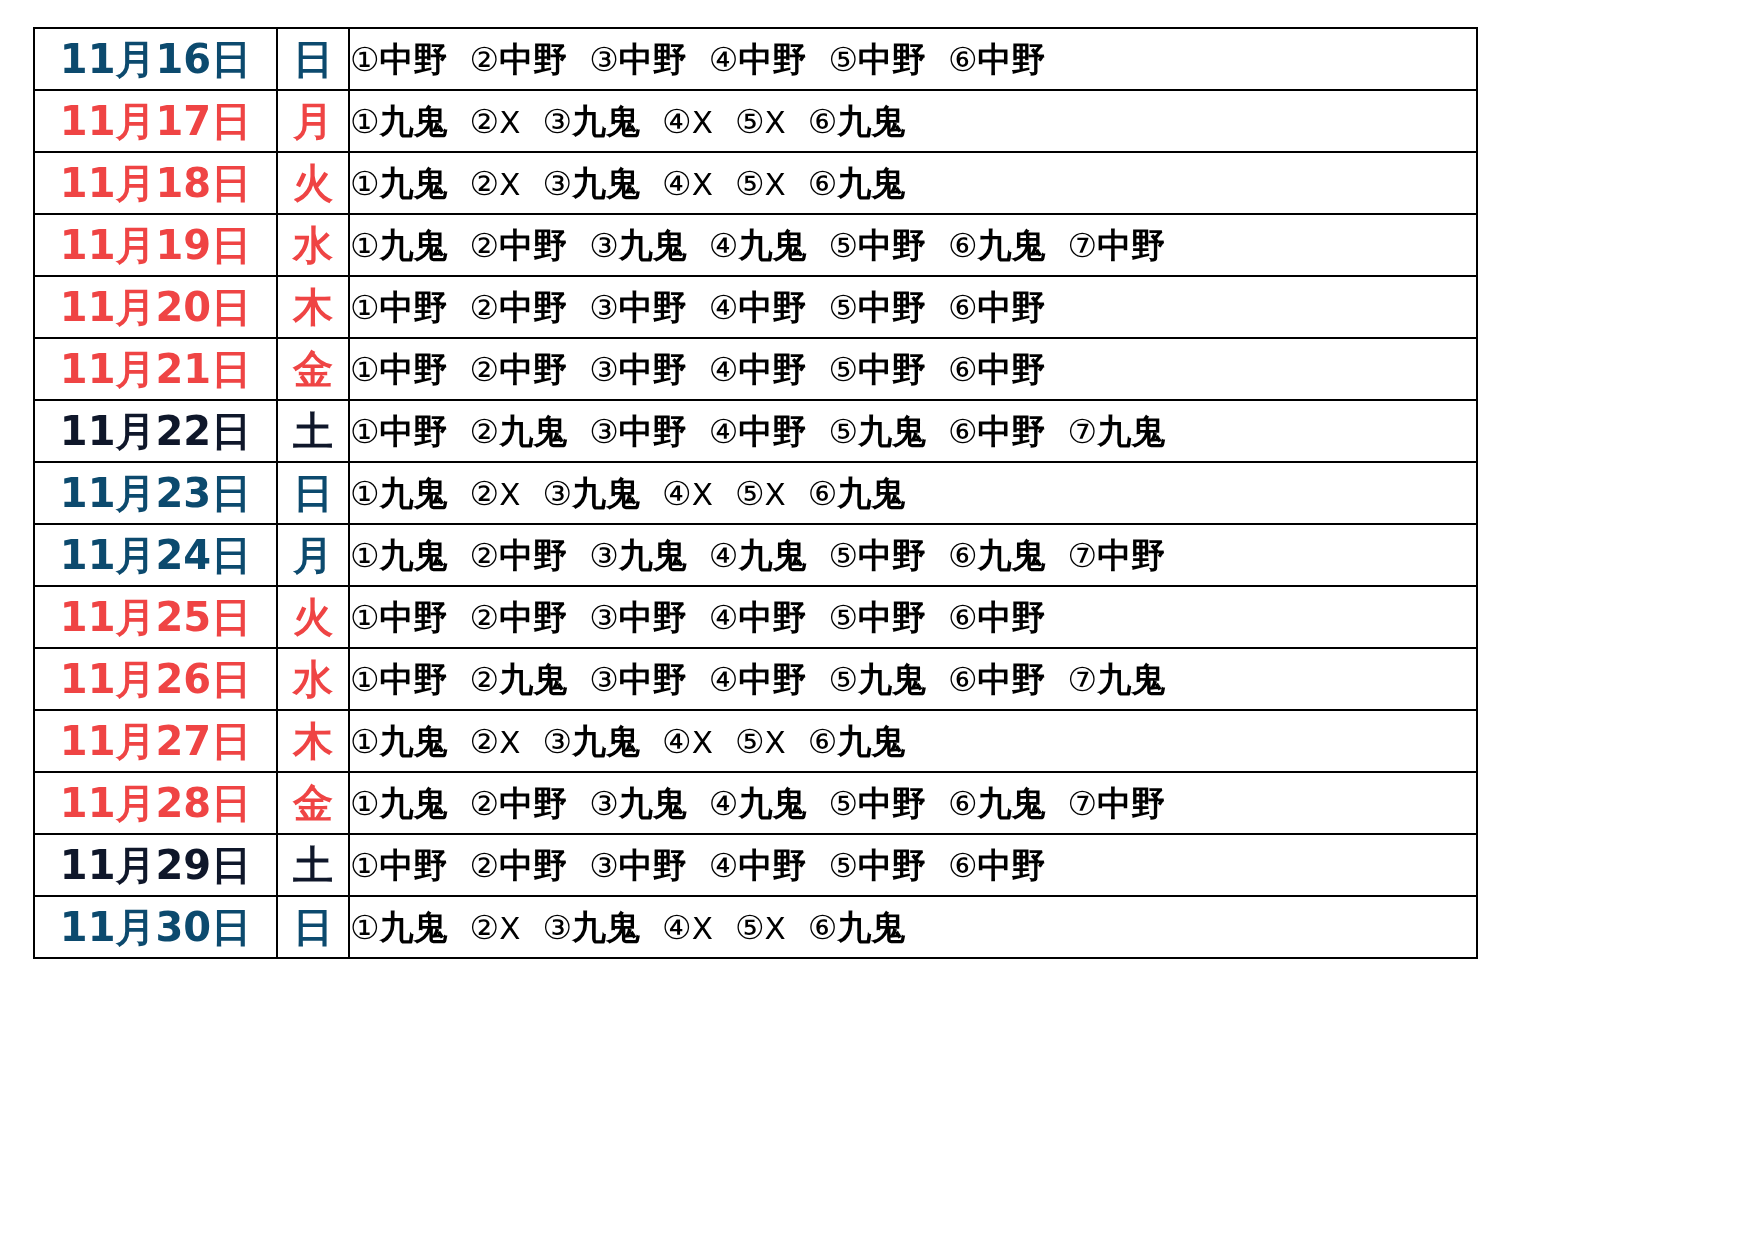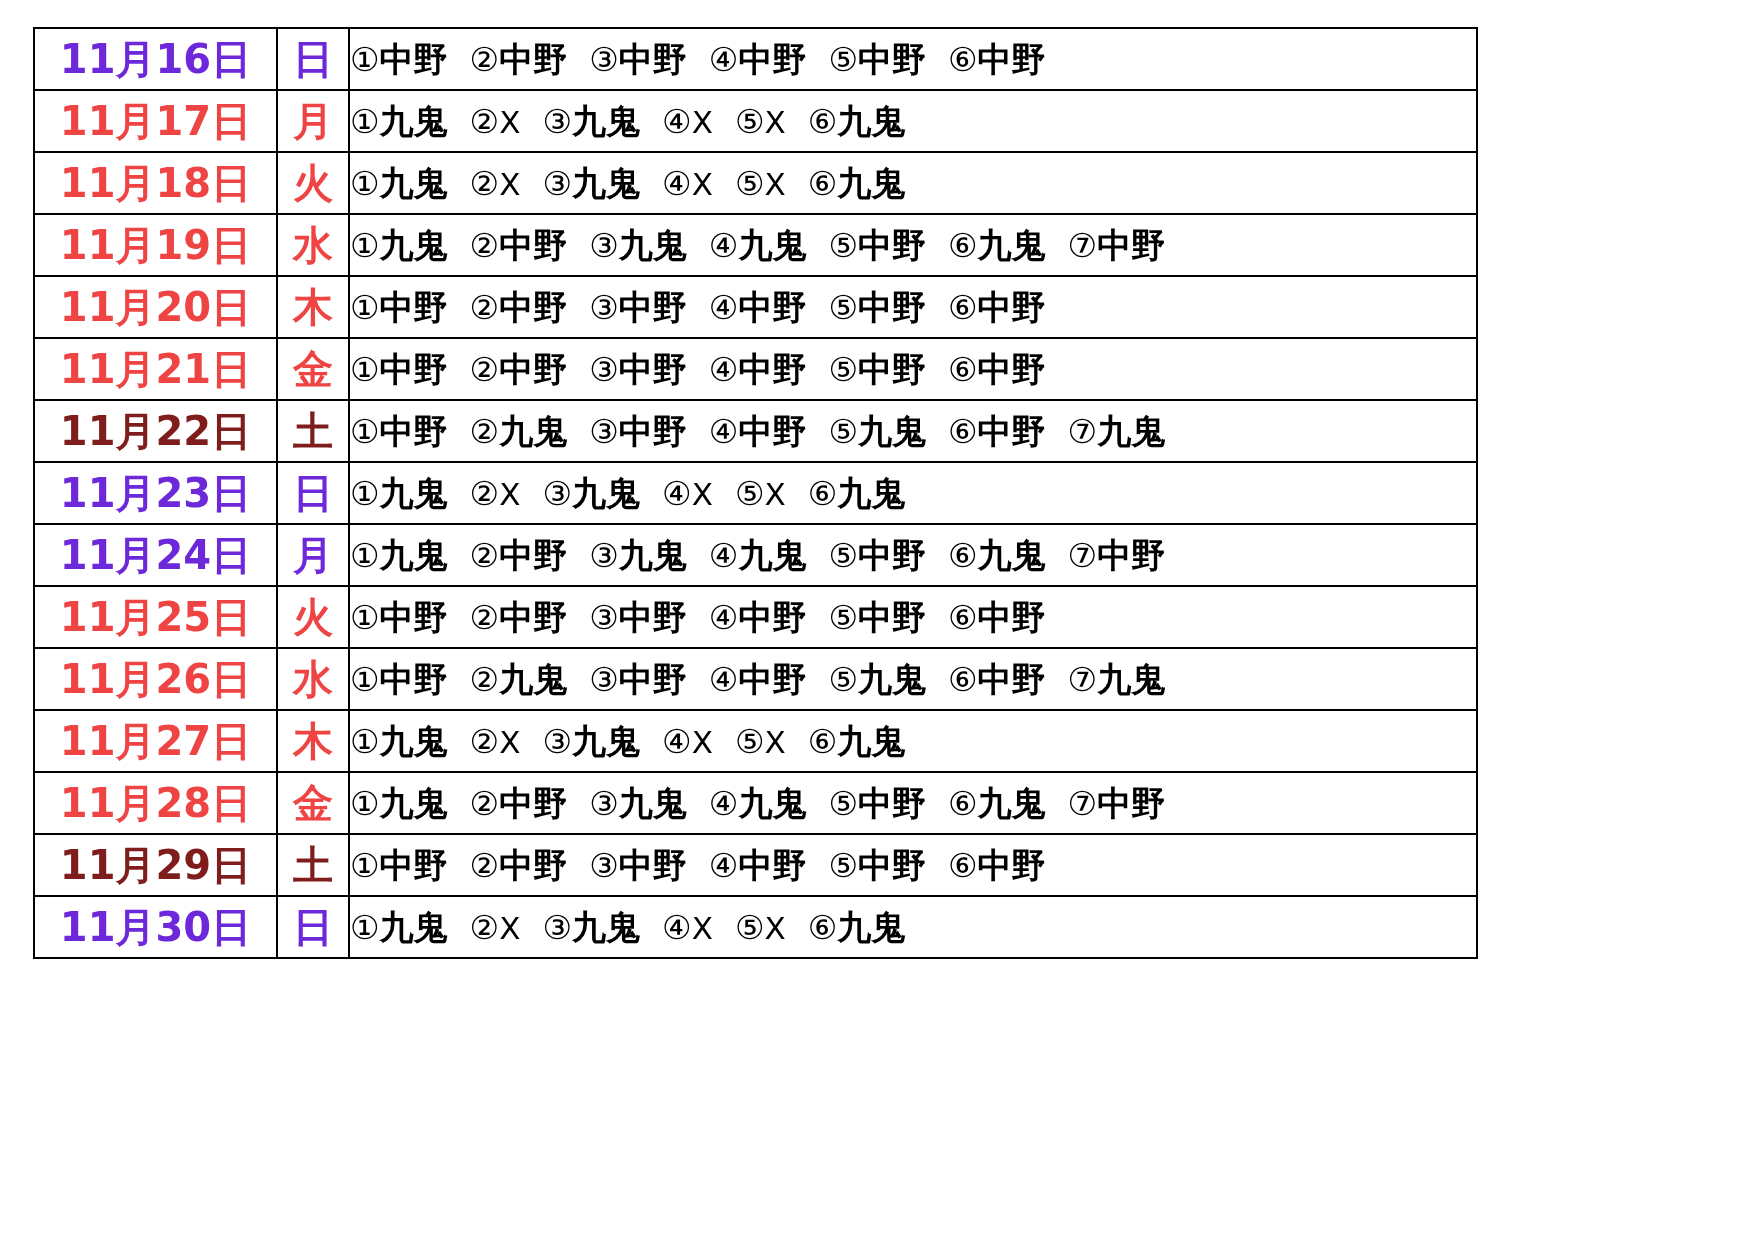--- a/index.html
+++ b/index.html
@@ -70,22 +70,22 @@
     font-weight: normal;
   }
   .slot .val {
     font-size: 34px;
     font-weight: bold;
   }
   .slot .val.x {
     font-weight: normal;
     font-size: 31px;
   }
-  .red { color: #6d28d9; margin-left: 28px; }
-  .blue { color: #7f1d1d; }
+  .red { color: #0c4a6e; margin-left: 28px; }
+  .blue { color: #0f172a; }
   .black { color: #ef4444; }
 </style>
 </head>
 <body>
 
 <div id="sheet">
   <table class="schedule">
     <colgroup>
       <col class="c-date">
       <col class="c-dow">

